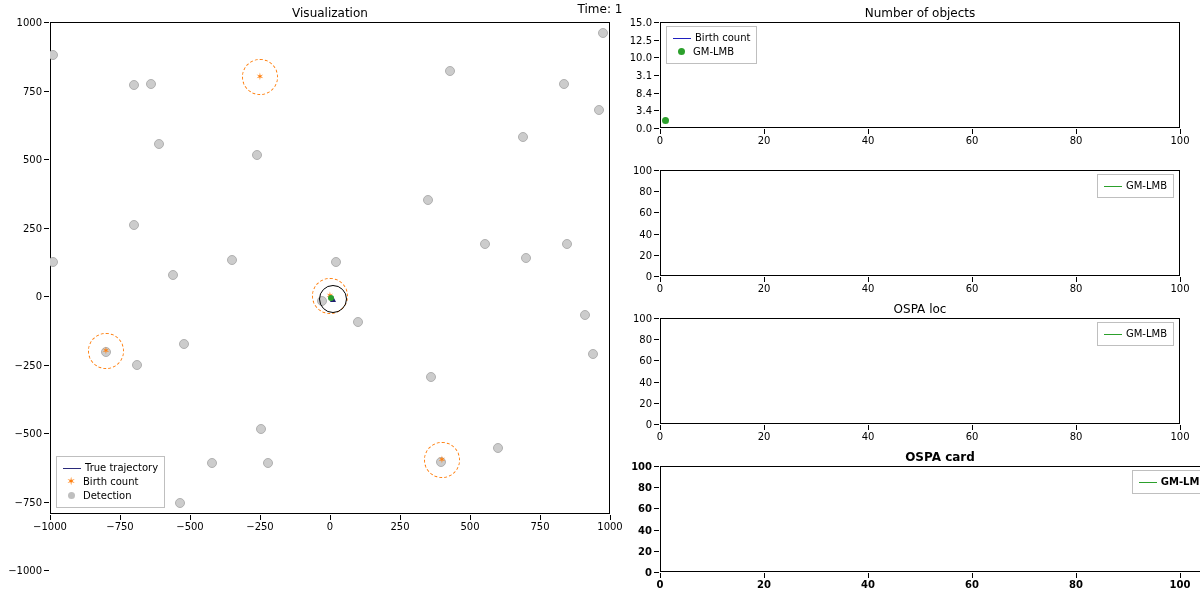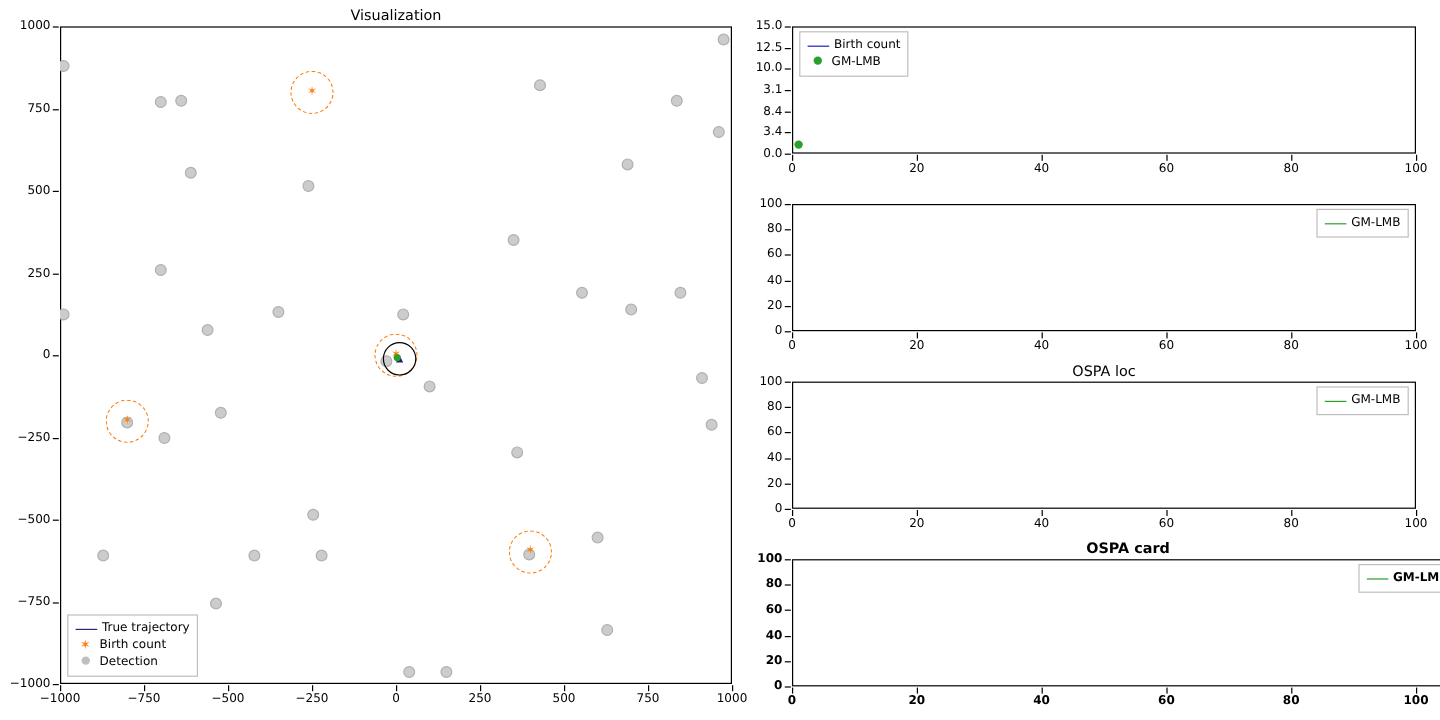--- a/index.html
+++ b/index.html
@@ -151,22 +151,23 @@
     border-left: 3px solid transparent;
     border-right: 3px solid transparent;
     border-bottom: 6px solid #1f1f6f;
   }
 </style>
 </head>
 <body>
 
 <div class="page">
 
-
-  <div id="viz" class="plot" style="left:50px; top:22px; width:560px; height:548px;">
+  <div class="super-title">Time:   1</div>
+
+  <div id="viz" class="plot" style="left:50px; top:22px; width:560px; height:492px;">
     <div class="title">Visualization</div>
     <div class="frame"></div>
     <div id="viz-markers" style="position:absolute; left:0; top:0; right:0; bottom:0; overflow:hidden;">
         <div class="det" style="left: 2.8px; top: 32.88px;"></div>
         <div class="det" style="left: 2.8px; top: 239.75px;"></div>
         <div class="det" style="left: 36.4px; top: 441.14px;"></div>
         <div class="det" style="left: 56px; top: 330.17px;"></div>
         <div class="det" style="left: 84px; top: 63.02px;"></div>
         <div class="det" style="left: 84px; top: 202.76px;"></div>
         <div class="det" style="left: 86.8px; top: 342.5px;"></div>
@@ -258,20 +259,21 @@
       <div class="tick-y-label" style="top: 205.5px;">250</div>
       <div class="tick-y" style="top: 137px;"></div>
       <div class="tick-y-label" style="top: 137px;">500</div>
       <div class="tick-y" style="top: 68.5px;"></div>
       <div class="tick-y-label" style="top: 68.5px;">750</div>
       <div class="tick-y" style="top: 0px;"></div>
       <div class="tick-y-label" style="top: 0px;">1000</div>
     </div>
 
   <div id="r0" class="plot" style="left:660px; top:22px; width:520px; height:106px;">
+    <div class="title">Number of objects</div>
     <div class="frame"></div>
     <div id="r0-legend" class="legend" style="left:6px; top:4px;">
         <div class="row">
           <span class="swatch-line" style="border-top-color: rgb(31, 31, 191);"></span>
           <span>Birth count</span>
         </div>
         <div class="row">
           <span class="swatch-dot"><span class="d" style="background: rgb(44, 160, 44);"></span></span>
           <span>GM-LMB</span>
         </div>

